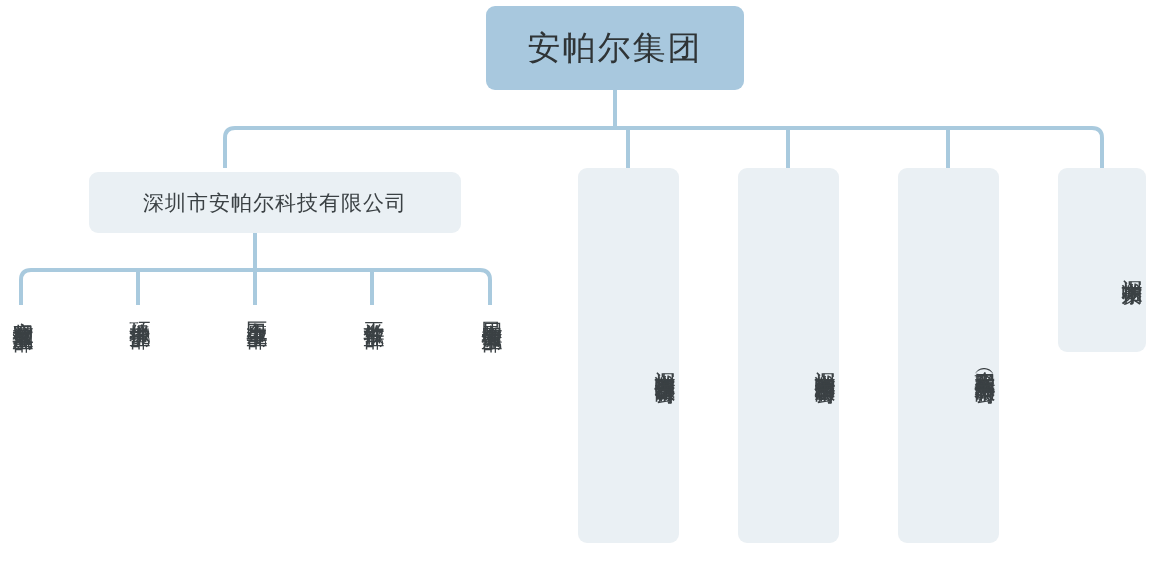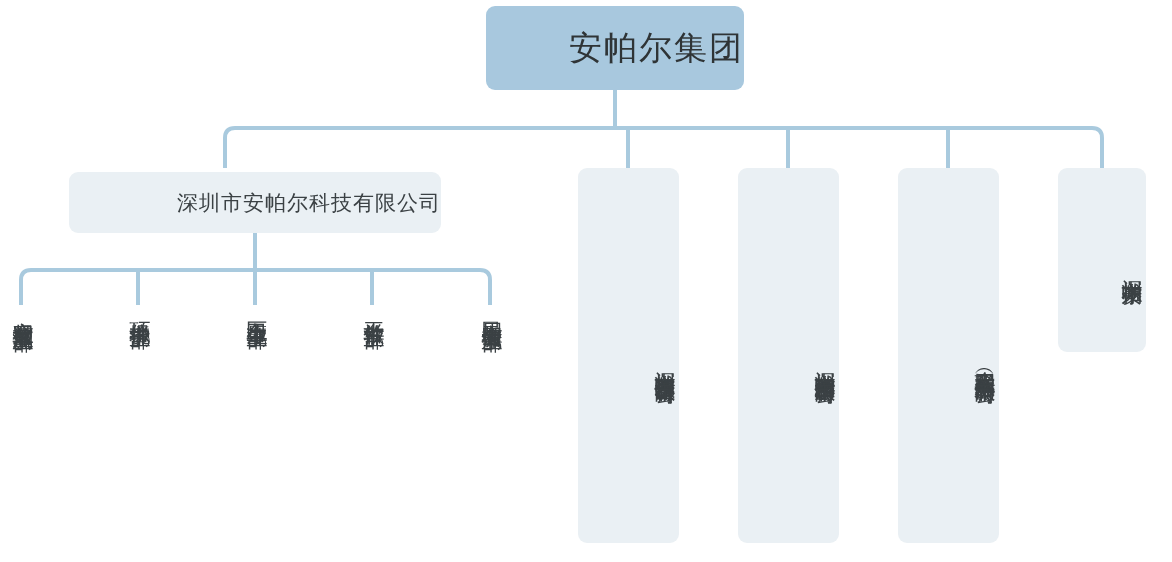--- a/index.html
+++ b/index.html
@@ -28,36 +28,37 @@
     pointer-events: none;
   }
 
   
   .node {
     position: absolute;
     box-sizing: border-box;
     border-radius: 9px;
     display: flex;
     align-items: center;
-    justify-content: flex-end;
+    justify-content: center;
     color: #333333;
   }
 
   .node-root {
     background: #a8c8de;
     font-size: 33px;
     letter-spacing: 2px;
     color: #2f3436;
   }
 
   .node-sub {
     background: #eaf0f4;
     font-size: 21px;
     letter-spacing: 1px;
     color: #3b4144;
+    margin-left: 20px;
   }
 
   .node-vert {
     background: #eaf0f4;
     font-size: 21px;
     color: #3b4144;
     writing-mode: vertical-rl;
     text-orientation: upright;
     letter-spacing: 1px;
     padding-top: 12px;

